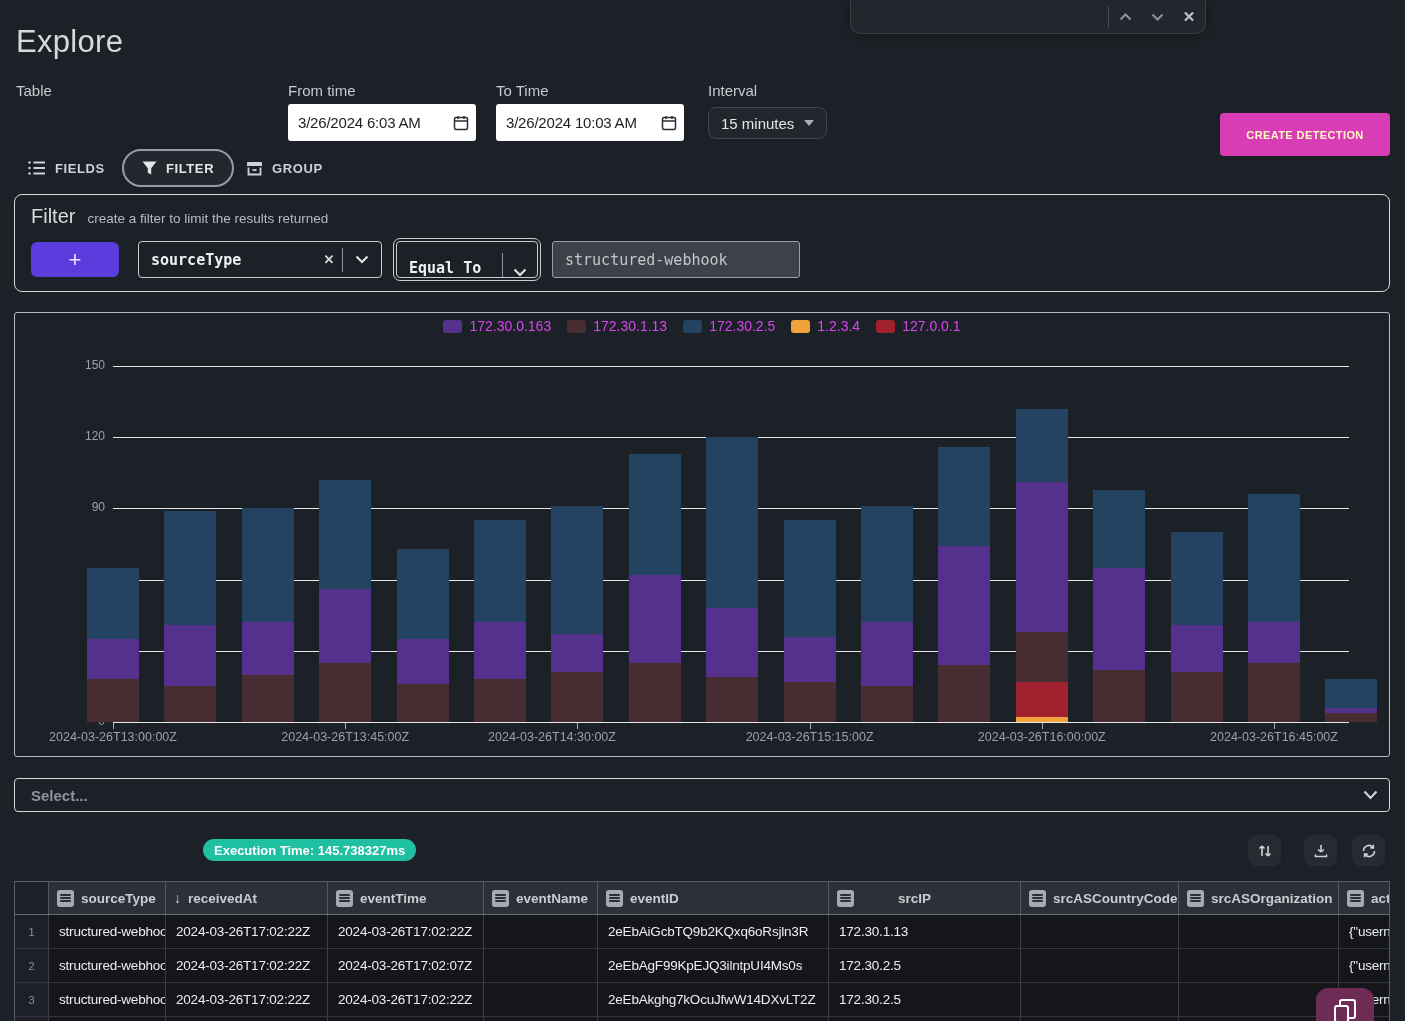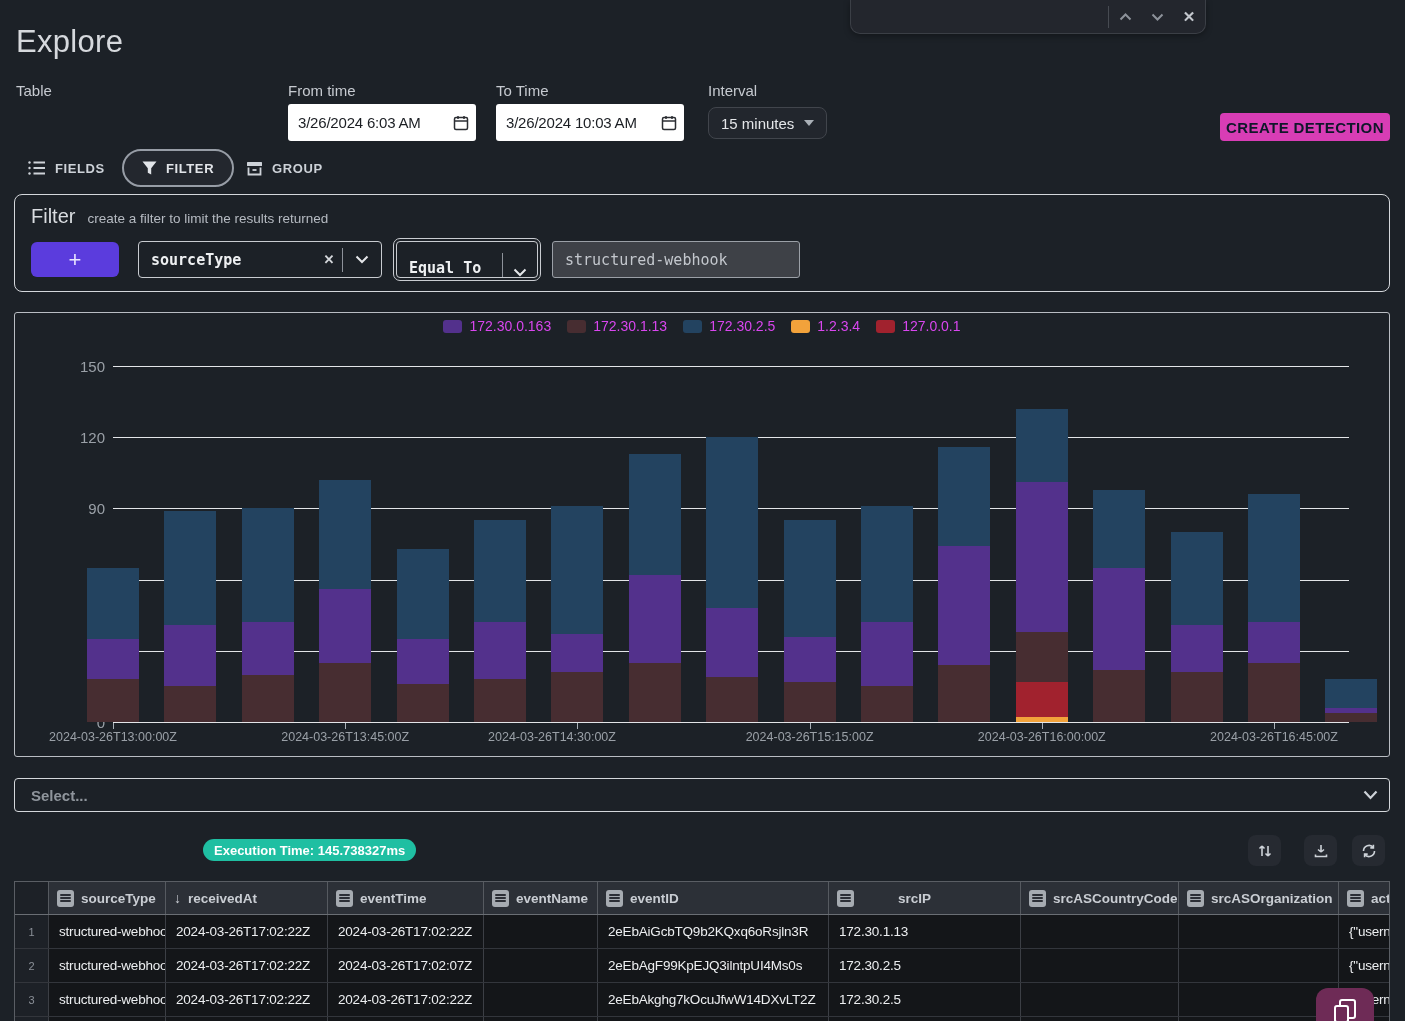--- a/index.html
+++ b/index.html
@@ -39,23 +39,23 @@
   }
   .date-input .val { flex:1; padding:0 10px; font-size:15px; color:#1b1e23; font-weight:500; letter-spacing:-.2px; white-space:nowrap; }
   .date-input .cal { width:30px; display:flex; align-items:center; justify-content:center; }
   .interval-select {
     position:absolute; left:708px; top:107px; height:32px; padding:0 12px;
     border:1px solid #41454c; border-radius:8px; background:#22262d;
     display:flex; align-items:center; gap:10px; font-size:15px; color:#e4e6e9;
   }
   .tri-down { width:0; height:0; border-left:5px solid transparent; border-right:5px solid transparent; border-top:6px solid #aab0b7; }
   .create-btn {
-    position:absolute; left:1220px; top:113px; width:170px; height:28px;
-    background:#d83db5; border:none; border-radius:4px; color:#0f172a;
-    font-size:15px; font-weight:700; letter-spacing:.4px; cursor:pointer;
+    position:absolute; left:1220px; top:113px; width:170px; height:43px;
+    background:#d83db5; border:none; border-radius:4px; color:#fef9c3;
+    font-size:11px; font-weight:700; letter-spacing:.4px; cursor:pointer;
     font-family:"Liberation Sans", sans-serif;
   }
 
   
   .tab-btn { position:absolute; top:152px; display:flex; align-items:center; gap:9px;
     color:#cdd2d8; font-size:13px; font-weight:700; letter-spacing:.6px; cursor:pointer; height:32px; }
   .filter-pill {
     position:absolute; left:122px; top:149px; height:38px; padding:0 18px;
     border:2px solid #979da6; border-radius:19px; background:#23272e;
     display:flex; align-items:center; gap:9px; color:#e2e5e9; font-size:13px;
@@ -99,21 +99,21 @@
   
   .chart-panel {
     position:absolute; left:14px; top:312px; width:1376px; height:445px;
     border:1px solid #b9bdc3; border-radius:3px; background:#1c2127; overflow:hidden;
   }
   .legend { position:absolute; left:0; top:5px; width:100%; display:flex; justify-content:center; gap:16px; }
   .legend-item { display:flex; align-items:center; gap:7px; cursor:pointer; }
   .legend-swatch { width:19px; height:13px; border-radius:3px; }
   .legend-label { font-size:14px; color:#d946ef; }
   .gridline { position:absolute; height:1px; background:#e3e5e8; z-index:1; }
-  .ytick-label { position:absolute; width:40px; text-align:right; font-size:15px; color:#9aa0a7; z-index:1; }
+  .ytick-label { position:absolute; width:40px; text-align:right; font-size:12px; color:#9aa0a7; z-index:1; }
   .bar-seg { position:absolute; z-index:2; }
   .xtick { position:absolute; width:1px; height:6px; background:#aab0b7; top:410px; z-index:1; }
   .xtick-label { position:absolute; top:417px; width:220px; text-align:center; font-size:12.5px; color:#9aa0a7; z-index:3; }
 
   
   .select-box {
     position:absolute; left:14px; top:778px; width:1376px; height:34px;
     border:1px solid #d4d7db; border-radius:4px; display:flex; align-items:center;
   }
   .select-box .ph { flex:1; padding:0 16px; font-size:15px; font-weight:700; color:#8f959c; }

